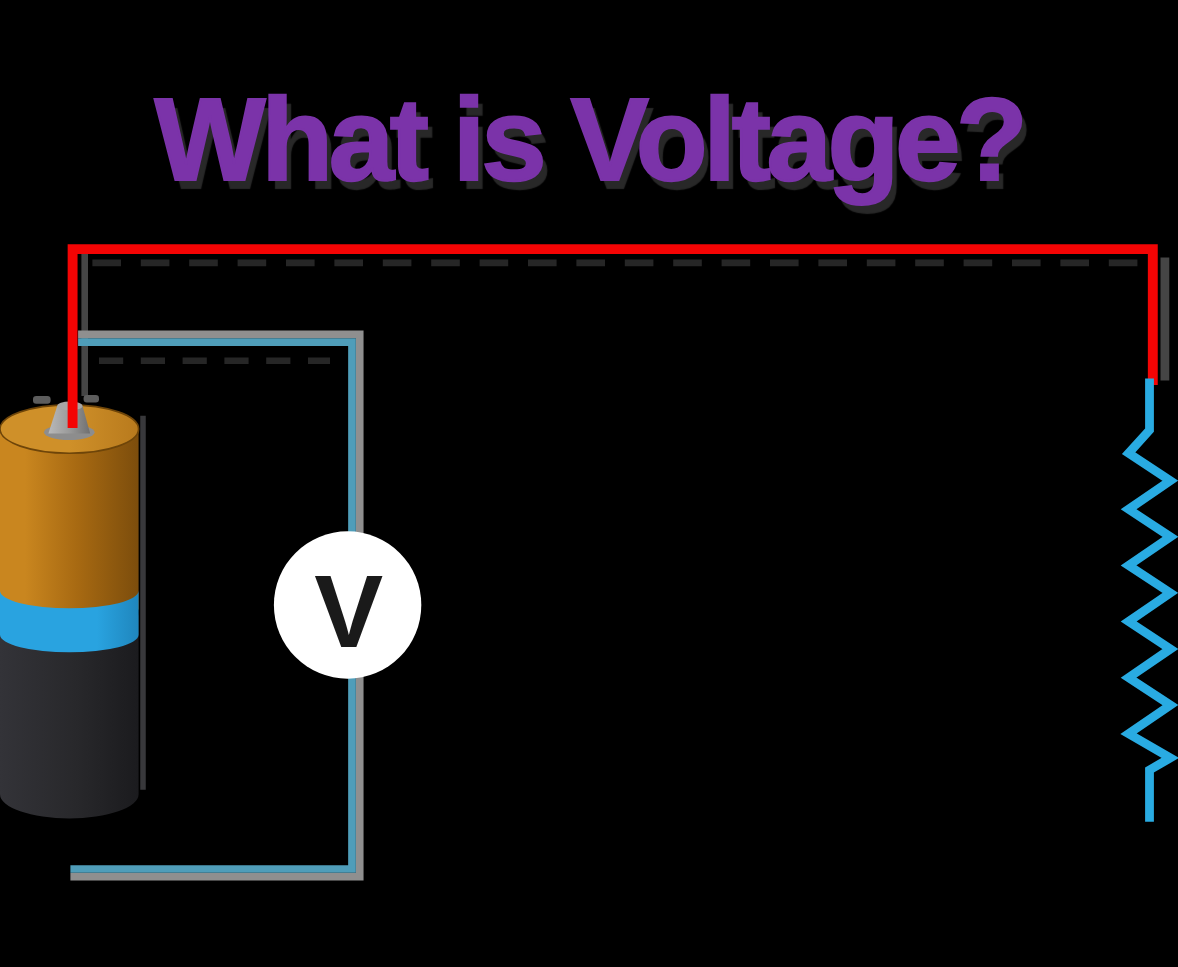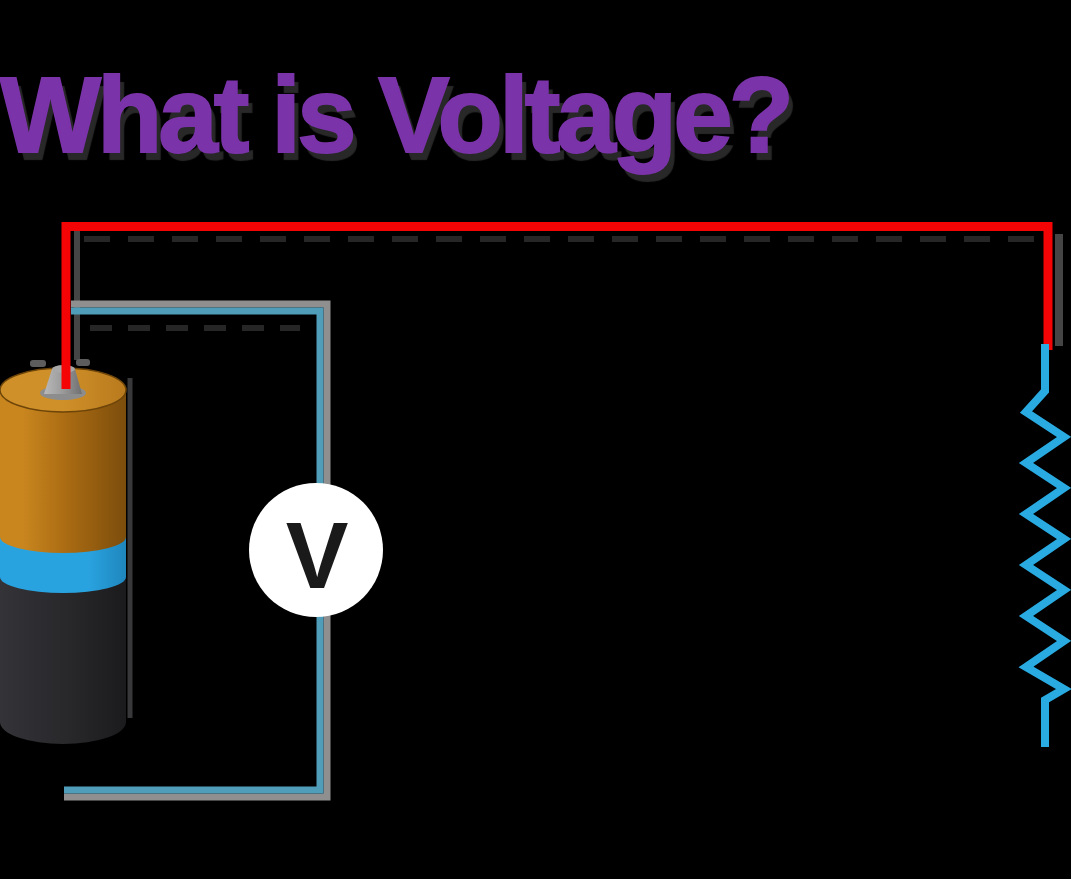--- a/index.html
+++ b/index.html
@@ -4,21 +4,21 @@
 <style>
   html,body { margin:0; padding:0; background:#000; }
   #canvas {
     position:relative; width:1071px; height:879px;
     background:var(--background,#000);
     overflow:hidden;
     font-family:"Liberation Sans", sans-serif;
   }
   .title {
     position:absolute; left:0; right:0; top:62px;
-    margin:0; 
+    margin:12px; text-align:center;
     font-family:"Liberation Sans", sans-serif;
     font-weight:bold;
     font-size:107px; line-height:106px; letter-spacing:-4px;
     color:var(--title-purple,#7b33a9);
     text-shadow:5px 8px 1px #282828;
     -webkit-text-stroke:2px var(--title-purple,#7b33a9);
     white-space:nowrap;
   }
   svg.circuit { position:absolute; left:0; top:0; }
 

